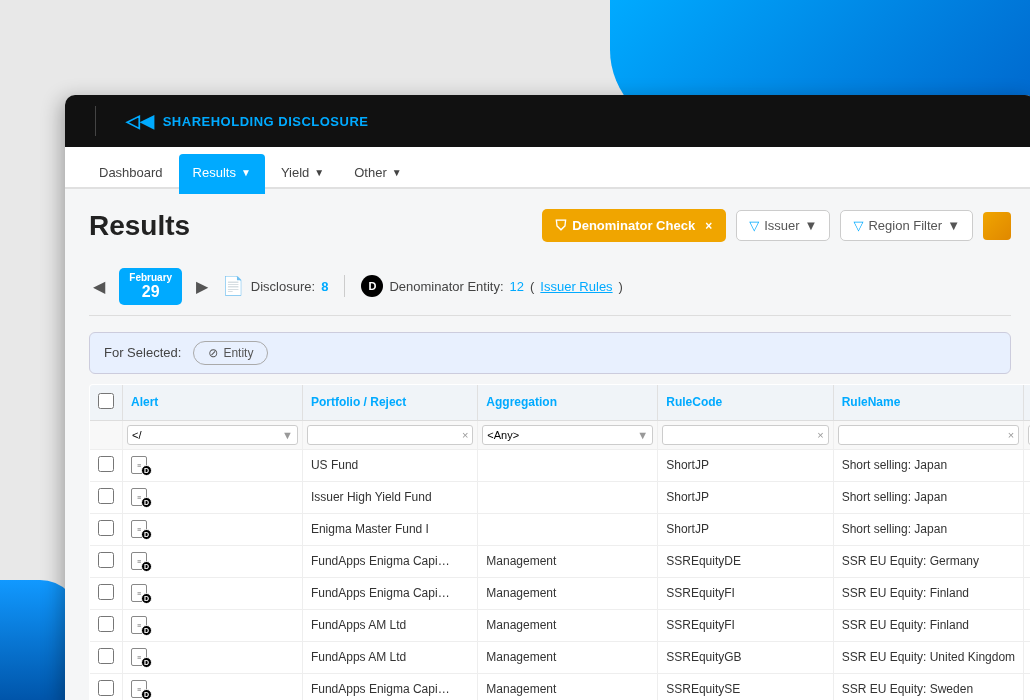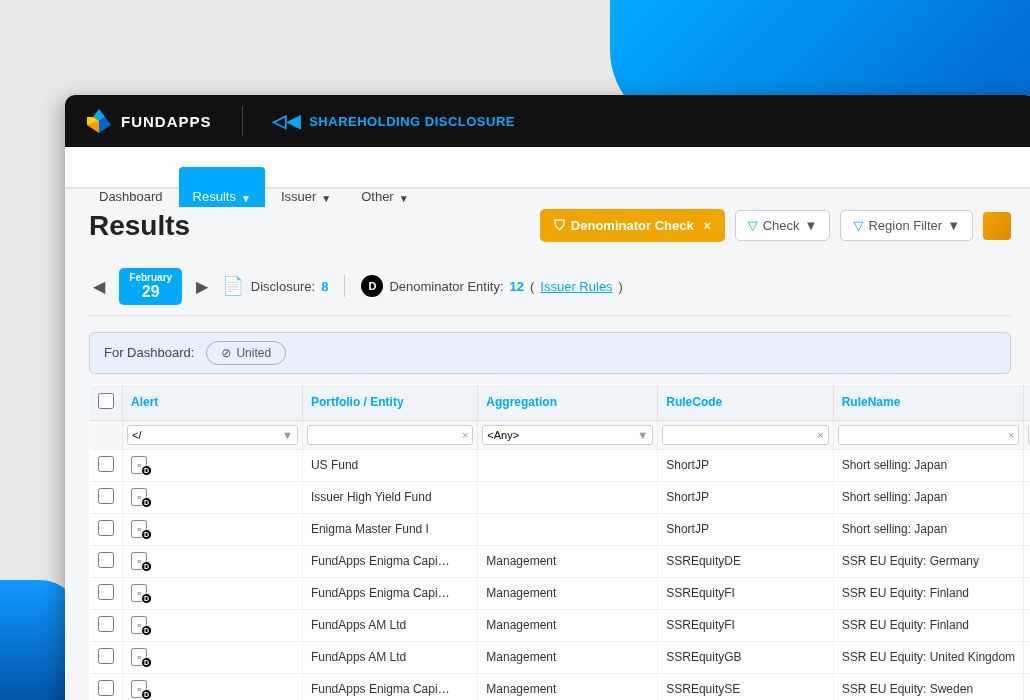--- a/index.html
+++ b/index.html
@@ -90,29 +90,29 @@
       background: #fff;
       height: 42px;
       display: flex;
       align-items: stretch;
       border-bottom: 2px solid #e0e0e0;
       padding: 0 20px;
       gap: 2px;
     }
     .nav-item {
       display: flex;
-      align-items: flex-end;
+      align-items: center;
       gap: 5px;
       padding: 0 14px;
       font-size: 13px;
       cursor: pointer;
       color: #444;
       border-bottom: 3px solid transparent;
       position: relative;
-      top: 20px;
+      top: 7px;
     }
     .nav-item.active {
       background: #00aaff;
       color: #fff;
       border-radius: 4px 4px 0 0;
       border-bottom: 3px solid #00aaff;
     }
     .nav-arrow { font-size: 10px; }
 
     
@@ -216,21 +216,21 @@
       color: #444;
     }
     .d-badge {
       background: #000;
       color: #fff;
       border-radius: 50%;
       width: 22px; height: 22px;
       display: flex; align-items: center; justify-content: center;
       font-size: 11px; font-weight: 700;
     }
-    .denom-count { color: #00aaff; font-weight: 700; text-align: right; }
+    .denom-count { color: #00aaff; font-weight: 400; text-align: right; }
     .issuer-link { color: #00aaff; text-decoration: underline; cursor: pointer; }
 
     
     .for-selected-bar {
       background: #e8f0fe;
       border: 1px solid #ccd;
       border-radius: 6px;
       padding: 8px 14px;
       display: flex;
       align-items: center;
@@ -324,71 +324,58 @@
   </style>
 </head>
 <body>
 
 <div class="bg-shape-top"></div>
 <div class="bg-shape-bottom-left"></div>
 
 <div class="app-window">
 
   <div class="top-bar">
-    <div class="logo-area">
-
-      <div class="logo-diamond">
-        <svg viewBox="0 0 28 28" xmlns="http://www.w3.org/2000/svg">
-          <polygon points="14,2 26,10 26,18 14,26 2,18 2,10" fill="none"></polygon>
-          <polygon points="14,2 20,10 14,14 8,10" fill="#00aaff"></polygon>
-          <polygon points="20,10 26,18 14,26 14,14" fill="#0066cc"></polygon>
-          <polygon points="14,14 14,26 2,18 8,10" fill="#ff9900"></polygon>
-          <polygon points="8,10 14,14 2,18 2,10" fill="#ffcc00"></polygon>
-        </svg>
-      </div>
-      <span class="logo-text">FUNDAPPS</span>
-    </div>
     <div class="divider-v"></div>
     <div class="shareholding-link">
       <span style="font-size:18px;">◁◀</span>
       <span>SHAREHOLDING DISCLOSURE</span>
     </div>
   </div>
 
   <div class="nav-bar">
     <div class="nav-item">
       <span>Dashboard</span>
     </div>
     <div class="nav-item active">
       <span>Results</span>
       <span class="nav-arrow">▼</span>
     </div>
     <div class="nav-item">
-      <span>Issuer</span>
+      <span>Yield</span>
       <span class="nav-arrow">▼</span>
     </div>
     <div class="nav-item">
       <span>Other</span>
       <span class="nav-arrow">▼</span>
     </div>
   </div>
 
   <div class="content">
 
     <div class="results-header">
       <h1 class="results-title">Results</h1>
       <div class="filter-row">
         <button class="filter-btn-active">
           <span style="color:#fff;font-size:14px;">⛉</span>
           <span>Denominator Check</span>
           <span class="close-x">×</span>
         </button>
         <button class="filter-btn">
           <span style="color:#00aaff;">▽</span>
-          <span>Check</span>
+          <span>Issuer</span>
           <span>▼</span>
         </button>
         <button class="filter-btn">
           <span style="color:#00aaff;">▽</span>
           <span>Region Filter</span>
           <span>▼</span>
         </button>
         <div style="width:28px;height:28px;background:linear-gradient(135deg,#f0a500,#e08800);border-radius:4px;"></div>
       </div>
     </div>
@@ -411,38 +398,38 @@
         <div class="d-badge">D</div>
         <span>Denominator Entity:</span>
         <span class="denom-count">12</span>
         <span>(</span>
         <span class="issuer-link">Issuer Rules</span>
         <span>)</span>
       </div>
     </div>
 
     <div class="for-selected-bar">
-      <span>For Dashboard:</span>
+      <span>For Selected:</span>
       <button class="reject-btn">
         <span>⊘</span>
-        <span>United</span>
+        <span>Entity</span>
       </button>
     </div>
 
     <table class="results-table">
       <thead>
         <tr>
           <th class="checkbox-col">
             <input type="checkbox" class="row-check" style="">
           </th>
           <th class="col-alert">
             <span>Alert</span>
           </th>
           <th class="col-portfolio">
-            <span>Portfolio / Entity</span>
+            <span>Portfolio / Reject</span>
           </th>
           <th class="col-aggr">
             <span>Aggregation</span>
           </th>
           <th class="col-rulecode">
             <span>RuleCode</span>
           </th>
           <th class="col-rulename">
             <span>RuleName</span>
           </th>

